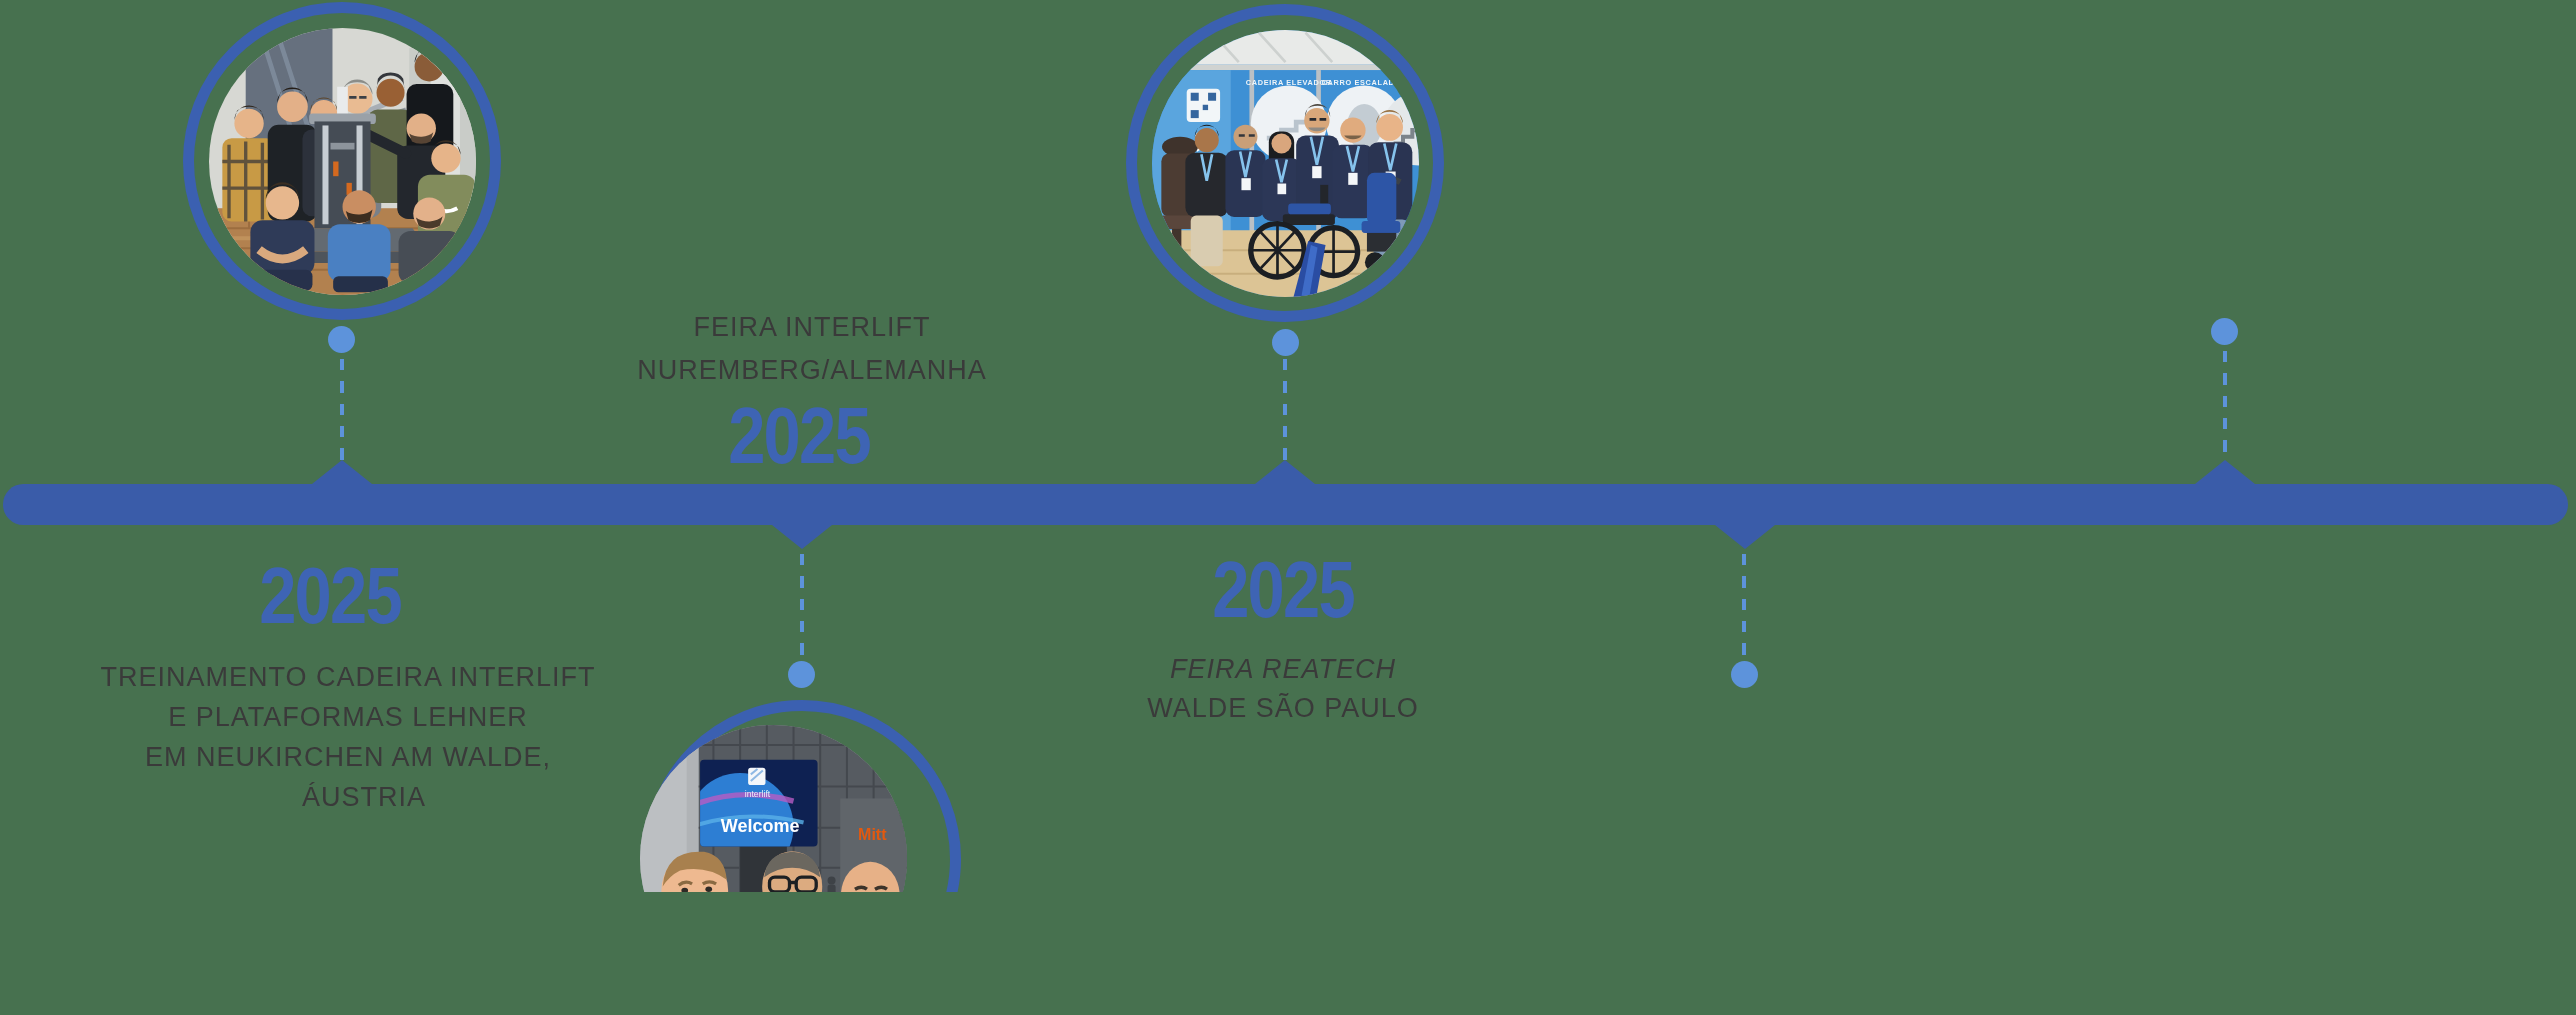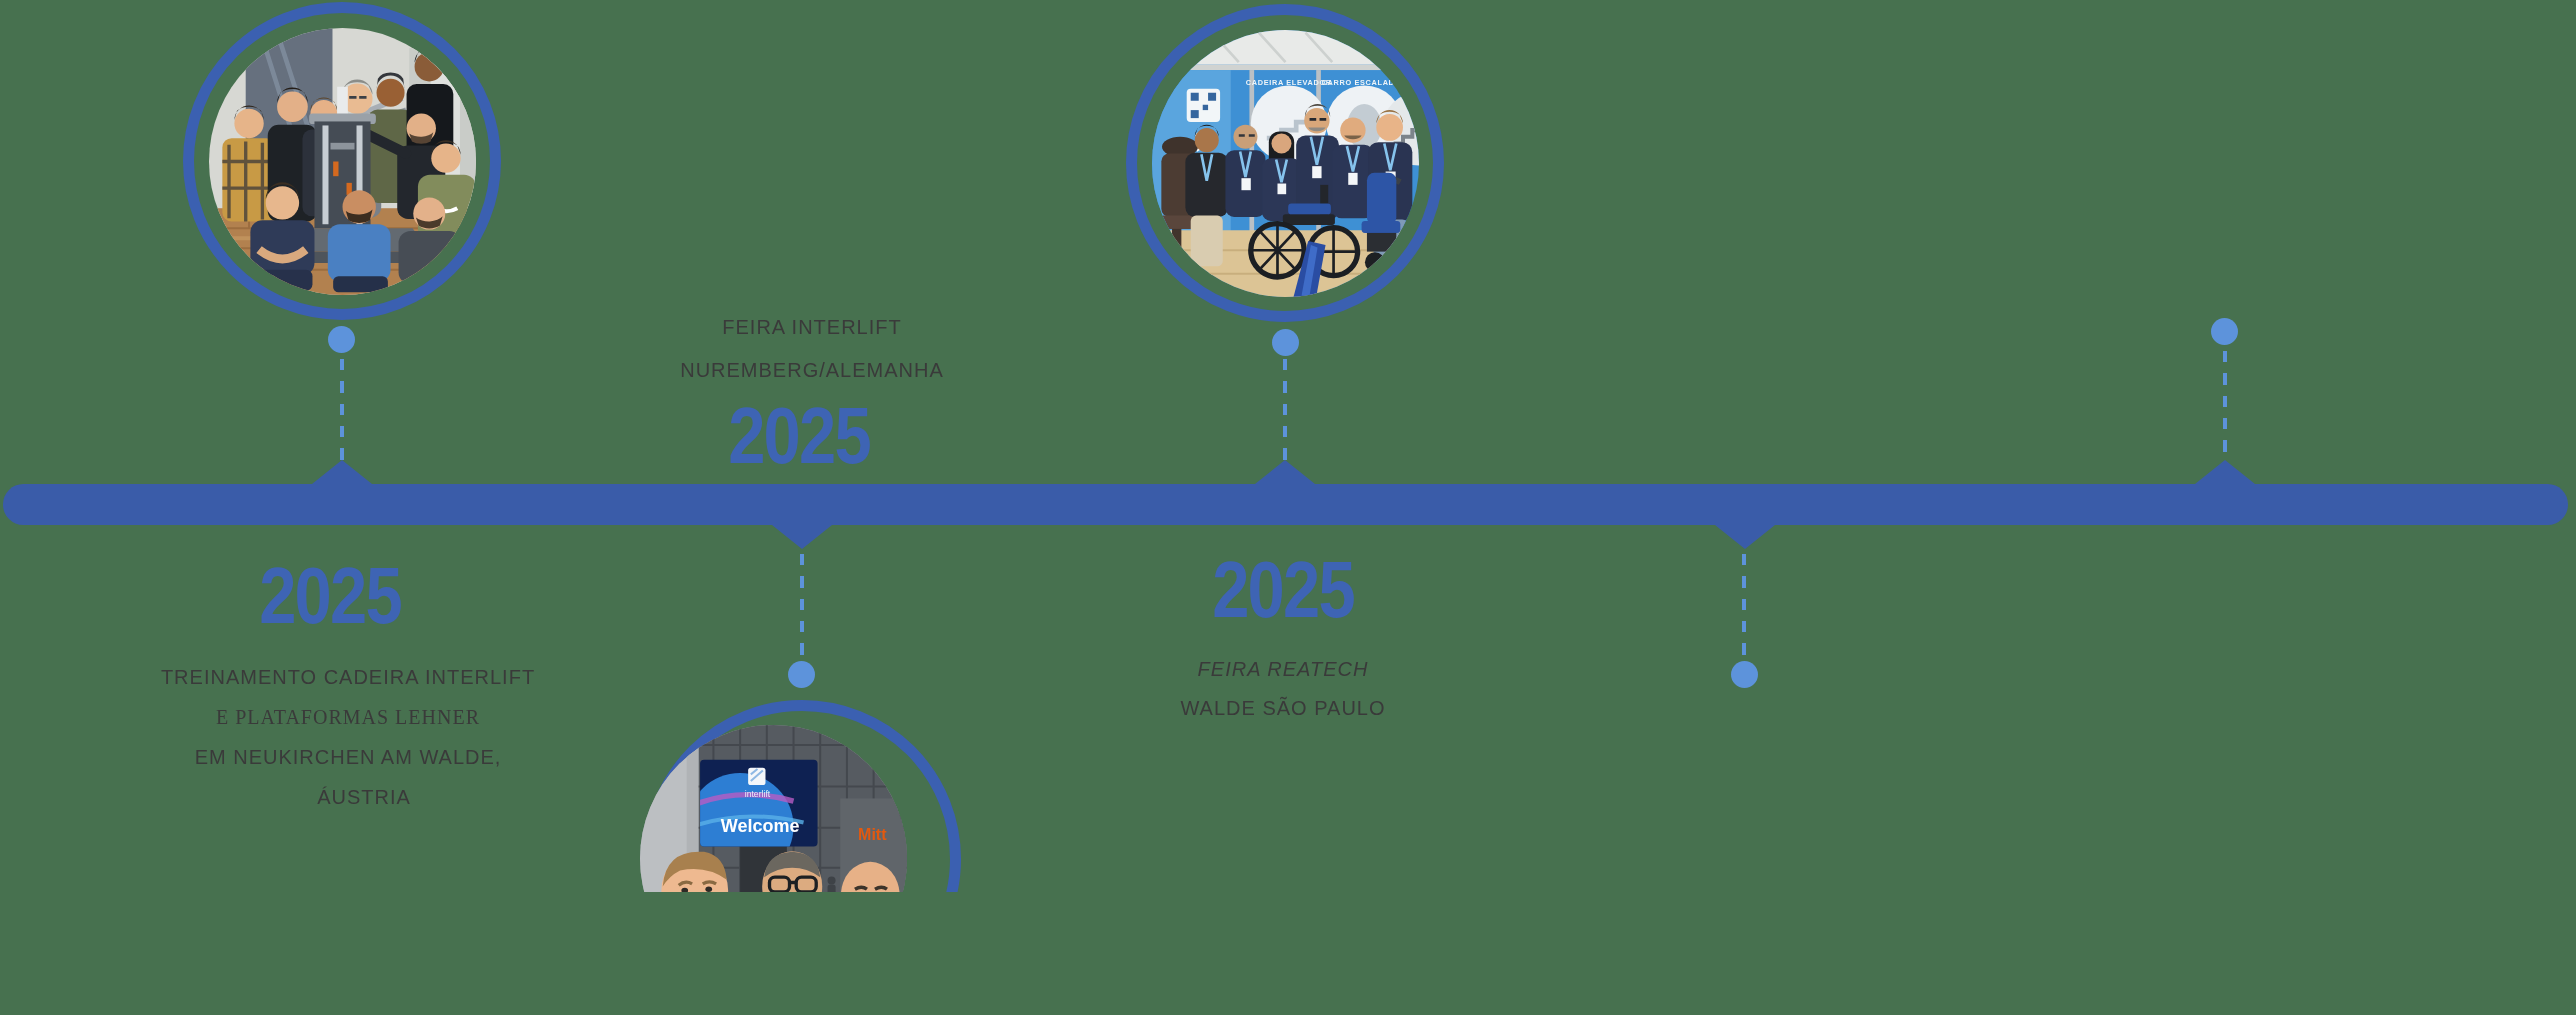--- a/index.html
+++ b/index.html
@@ -41,21 +41,21 @@
   }
   .photo{
     position:absolute;width:267px;height:267px;border-radius:50%;
     overflow:hidden;
   }
   .photo svg{display:block;width:100%;height:100%;}
   
   .evt-line{
     position:absolute;height:37px;line-height:37px;
     transform:translateX(-50%);
-    font-size:20px;letter-spacing:1px;color:var(--text,#3A3A3A);
+    font-size:27px;letter-spacing:1px;color:var(--text,#3A3A3A);
     white-space:nowrap;text-align:right;font-weight:500;
   }
   .evt-year{
     position:absolute;height:80px;line-height:80px;
     transform:translateX(-50%) scale(0.88,1.05);
     font-size:76px;font-weight:bold;letter-spacing:-2px;
     color:var(--year,#3E64B4);white-space:nowrap;text-align:center;
   }
 </style>
 </head>
@@ -395,21 +395,21 @@
         <path d="M326 272 q18 12 36 0" fill="#f3efe9" stroke="#8a6a50" stroke-width="3"></path>
         <ellipse cx="305" cy="374" rx="13" ry="22" fill="#cfd8de" opacity="0.85"></ellipse>
         <rect x="334" y="368" width="26" height="30" rx="3" fill="#f2f4f6"></rect>
       </g>
     </svg>
   </div>
 
   <div>
     <div class="evt-year" style="left:330px;top:556px;">2025</div>
     <div class="evt-line" style="left:348px;top:659px;">TREINAMENTO CADEIRA INTERLIFT</div>
-    <div class="evt-line" style="left:348px;top:699px;font-family:Liberation Serif, serif;">E PLATAFORMAS LEHNER</div>
+    <div class="evt-line" style="left:348px;top:699px;">E PLATAFORMAS LEHNER</div>
     <div class="evt-line" style="left:348px;top:739px;">EM NEUKIRCHEN AM WALDE,</div>
     <div class="evt-line" style="left:364px;top:779px;">ÁUSTRIA</div>
   </div>
 
   <div>
     <div class="evt-line" style="left:812px;top:309px;">FEIRA INTERLIFT</div>
     <div class="evt-line" style="left:812px;top:346px;margin-top:6px;">NUREMBERG/ALEMANHA</div>
     <div class="evt-year" style="left:799px;top:396px;">2025</div>
   </div>
 

